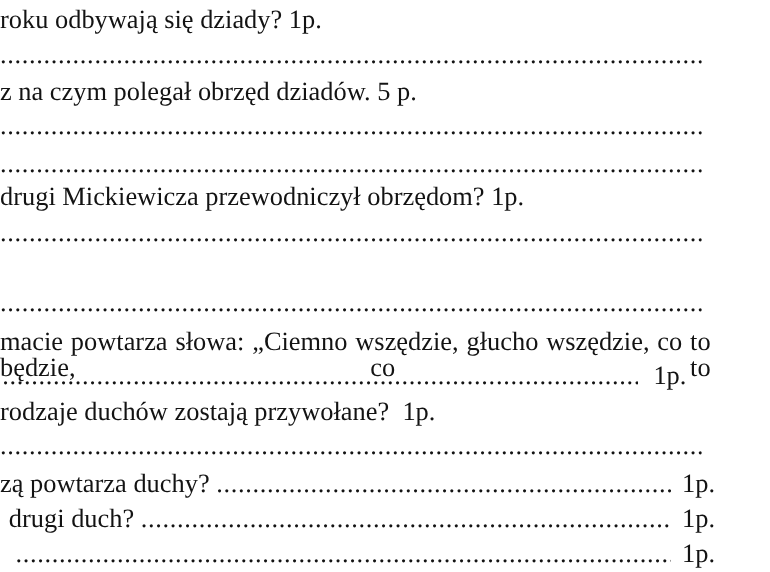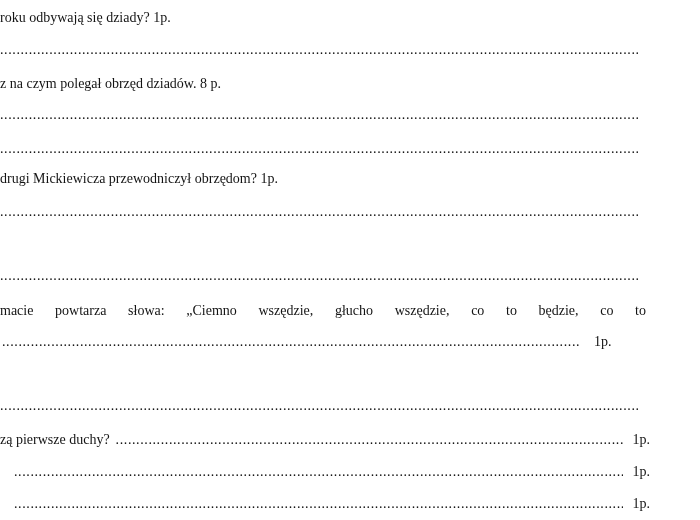--- a/index.html
+++ b/index.html
@@ -12,21 +12,21 @@
     width: 700px;
     height: 520px;
     background: #ffffff;
     overflow: hidden;
     font-family: "Liberation Serif", "DejaVu Serif", serif;
     color: #131313;
   }
   .line {
     position: absolute;
     left: 0;
-    font-size: 14px;
+    font-size: 24px;
     line-height: 24px;
     white-space: pre;
   }
   
   .dotsline {
     width: 638px;
     overflow: hidden;
     white-space: nowrap;
     letter-spacing: 0.6px;
   }
@@ -61,49 +61,51 @@
 </style>
 </head>
 <body>
 
 <div class="page">
 
   <div class="line" style="top:6px"><span>roku odbywają się dziady? 1p.</span></div>
 
   <div class="line dotsline" style="top:38px">..........................................................................................................................................................................</div>
 
-  <div class="line" style="top:72px"><span>z na czym polegał obrzęd dziadów. 8 p.</span></div>
+  <div class="line" style="top:72px"><span>z na czym polegał obrzęd dziadów. 5 p.</span></div>
 
   <div class="line dotsline" style="top:103px">..........................................................................................................................................................................</div>
   <div class="line dotsline" style="top:137px">..........................................................................................................................................................................</div>
 
   <div class="line" style="top:167px"><span>drugi Mickiewicza przewodniczył obrzędom? 1p.</span></div>
 
   <div class="line dotsline" style="top:200px">..........................................................................................................................................................................</div>
 
 
   <div class="line dotsline" style="top:264px">..........................................................................................................................................................................</div>
 
   <div class="line jline" style="top:299px"><span>macie powtarza słowa: „Ciemno wszędzie, głucho wszędzie, co to będzie, co to</span></div>
 
   <div class="line aline dotspts" style="top:330px">
     <span class="dots">..........................................................................................................................................................................</span>
     <span class="pts">1p.</span>
   </div>
 
+  <div class="line" style="top:363px"><span>rodzaje duchów zostają przywołane?  1p.</span></div>
 
   <div class="line dotsline" style="top:394px">..........................................................................................................................................................................</div>
 
   <div class="line aline" style="top:428px; width:650px">
-    <span>zą pierwsze duchy?</span>
+    <span>zą powtarza duchy?</span>
     <span class="dots">..........................................................................................................................................................................</span>
     <span class="pts">1p.</span>
   </div>
 
   <div class="line aline" style="top:460px; left:8px; width:642px">
+    <span>drugi duch?</span>
     <span class="dots">..........................................................................................................................................................................</span>
     <span class="pts">1p.</span>
   </div>
 
   <div class="line aline" style="top:492px; left:8px; width:642px">
     <span class="dots">..........................................................................................................................................................................</span>
     <span class="pts">1p.</span>
   </div>
 
 </div>

